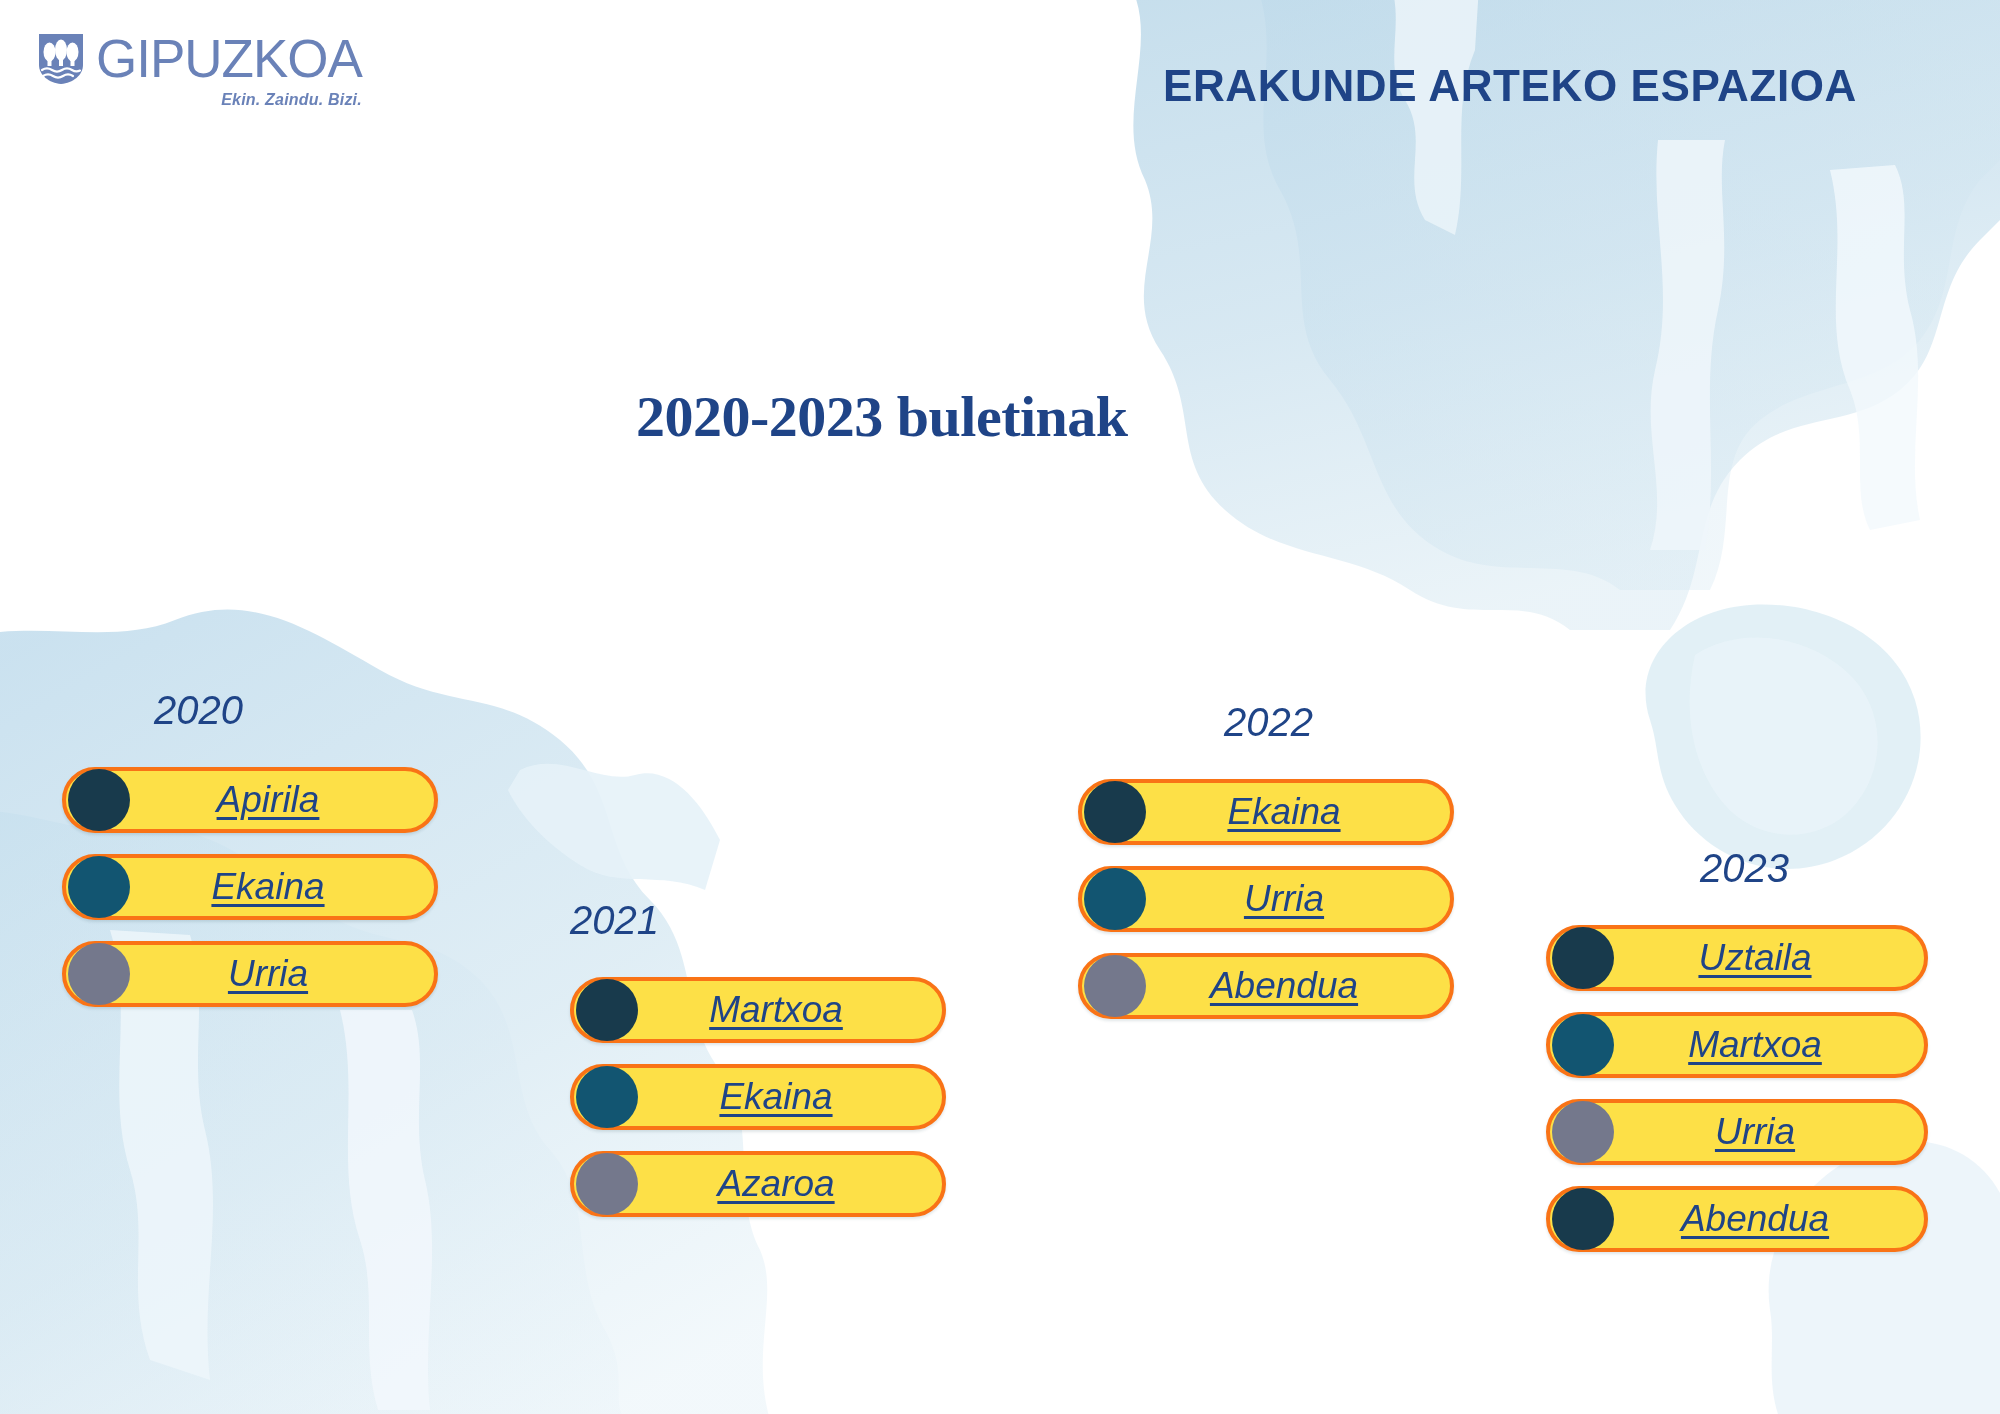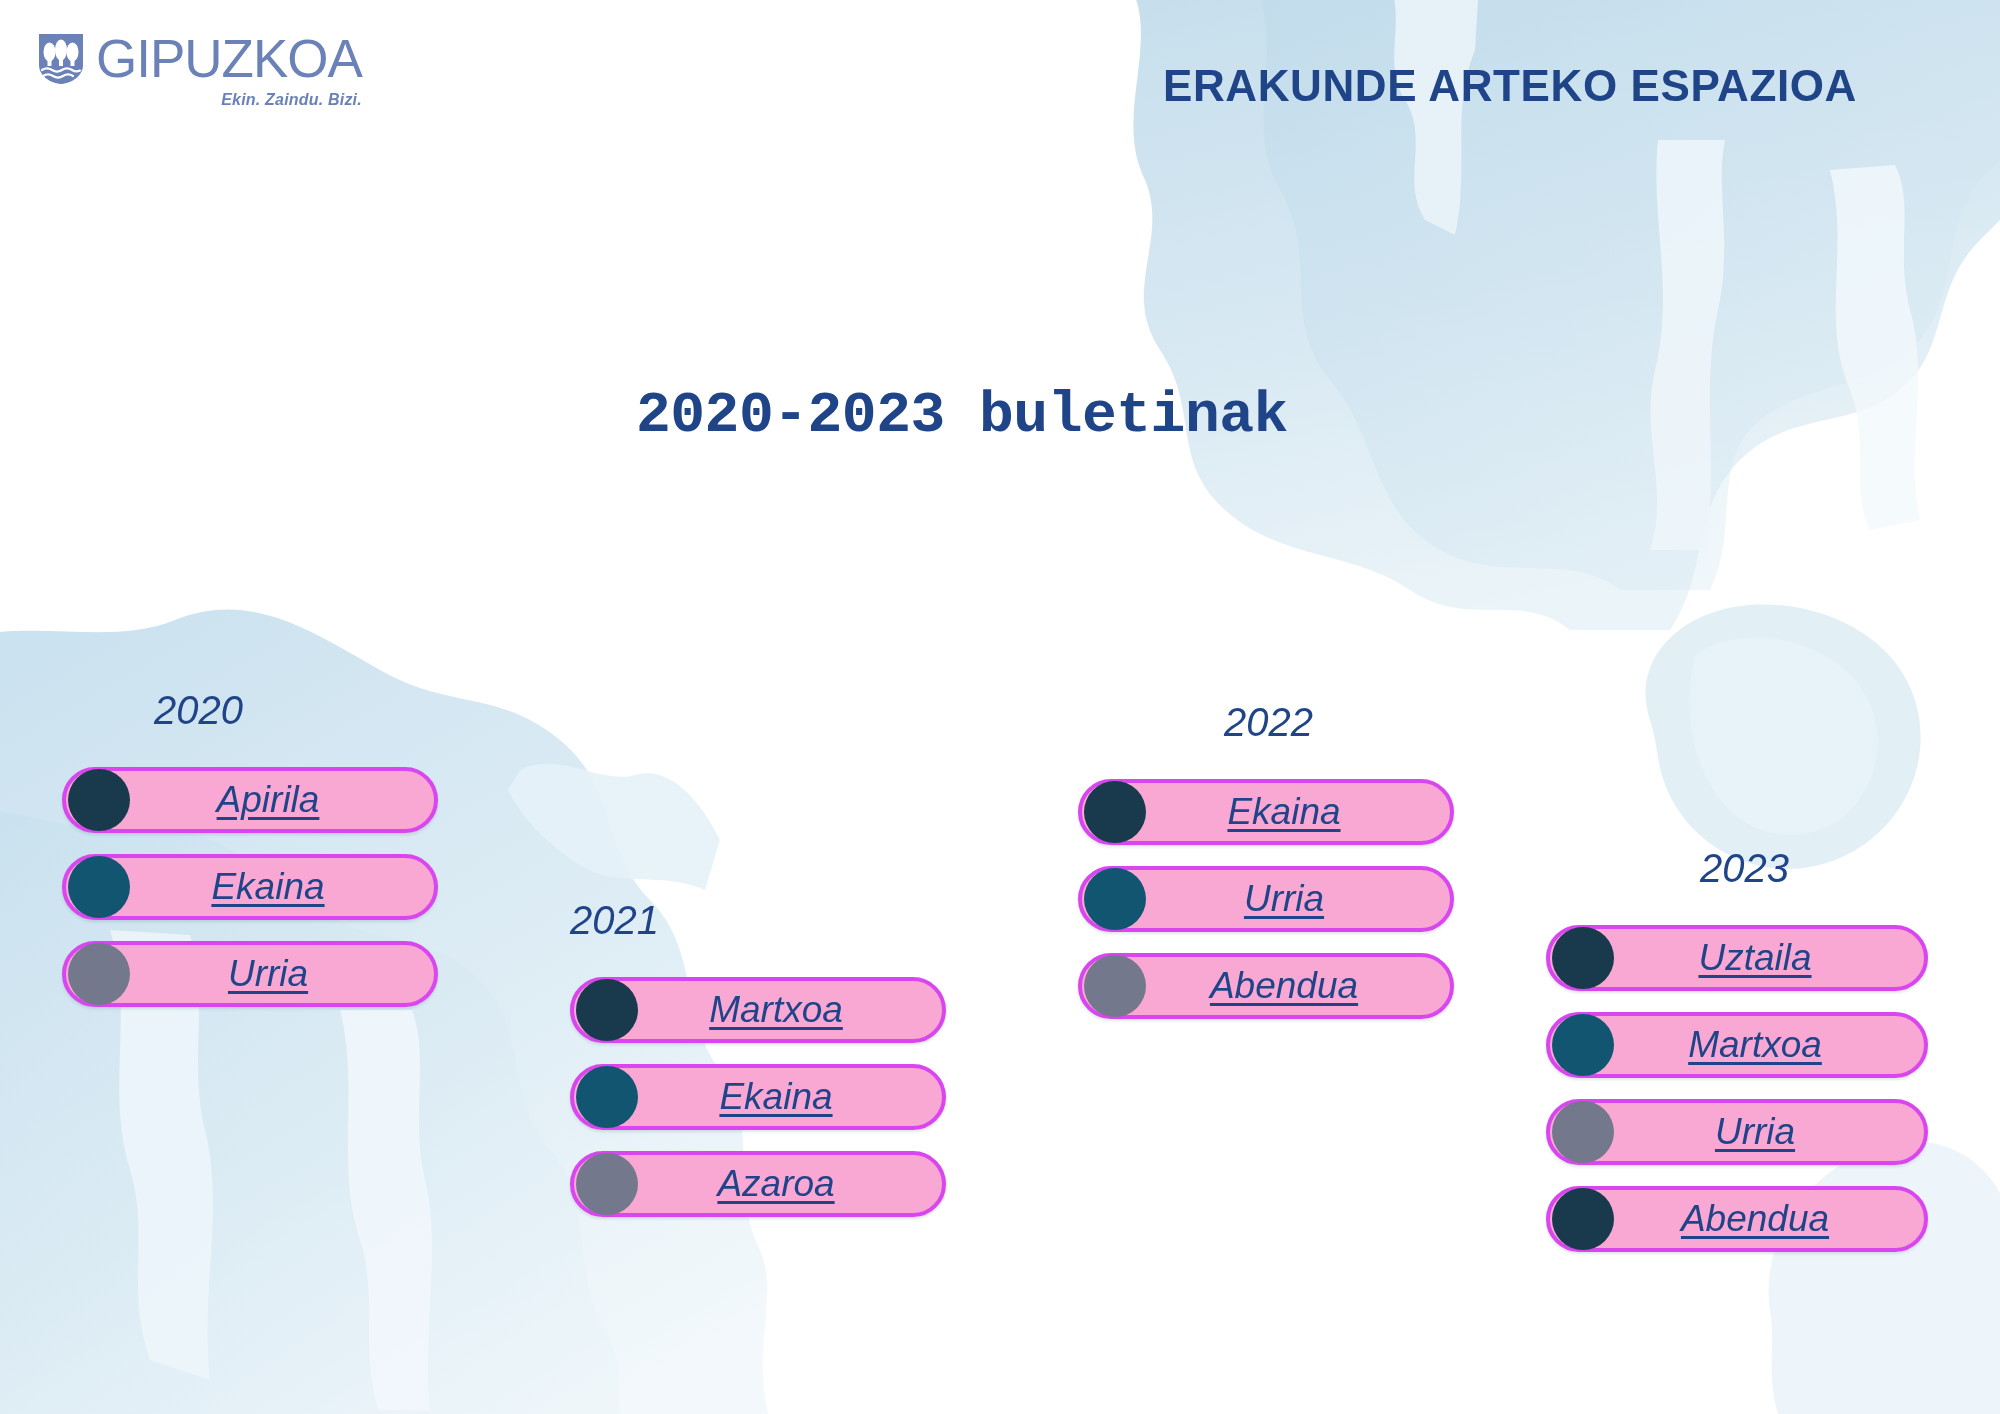--- a/index.html
+++ b/index.html
@@ -78,21 +78,21 @@
     letter-spacing: 0.6px;
     color: #1F4487;
   }
   .header-title .line { display: block; }
 
   
   .main-title {
     position: absolute;
     left: 636px;
     top: 383px;
-    font-family: Liberation Mono, monospace;
+    font-family: Liberation Serif, serif;
     font-weight: bold;
     font-size: 58px;
     color: #1F4487;
     letter-spacing: -0.5px;
     white-space: nowrap;
   }
 
   
   .year-group {
     position: absolute;
@@ -103,23 +103,23 @@
     font-size: 40px;
     color: #1F4487;
     margin-bottom: 34px;
     display: block;
   }
 
   .pill {
     position: relative;
     box-sizing: border-box;
     height: 66px;
-    border: 4px solid #d946ef;
+    border: 4px solid #f97316;
     border-radius: 40px;
-    background: #f9a8d4;
+    background: #fde047;
     display: flex;
     align-items: center;
     margin-bottom: 21px;
     box-shadow: 0 2px 3px rgba(20,60,80,0.13);
   }
   .pill:last-child { margin-bottom: 0; }
 
   .pill-dot {
     position: absolute;
     left: 2px;

